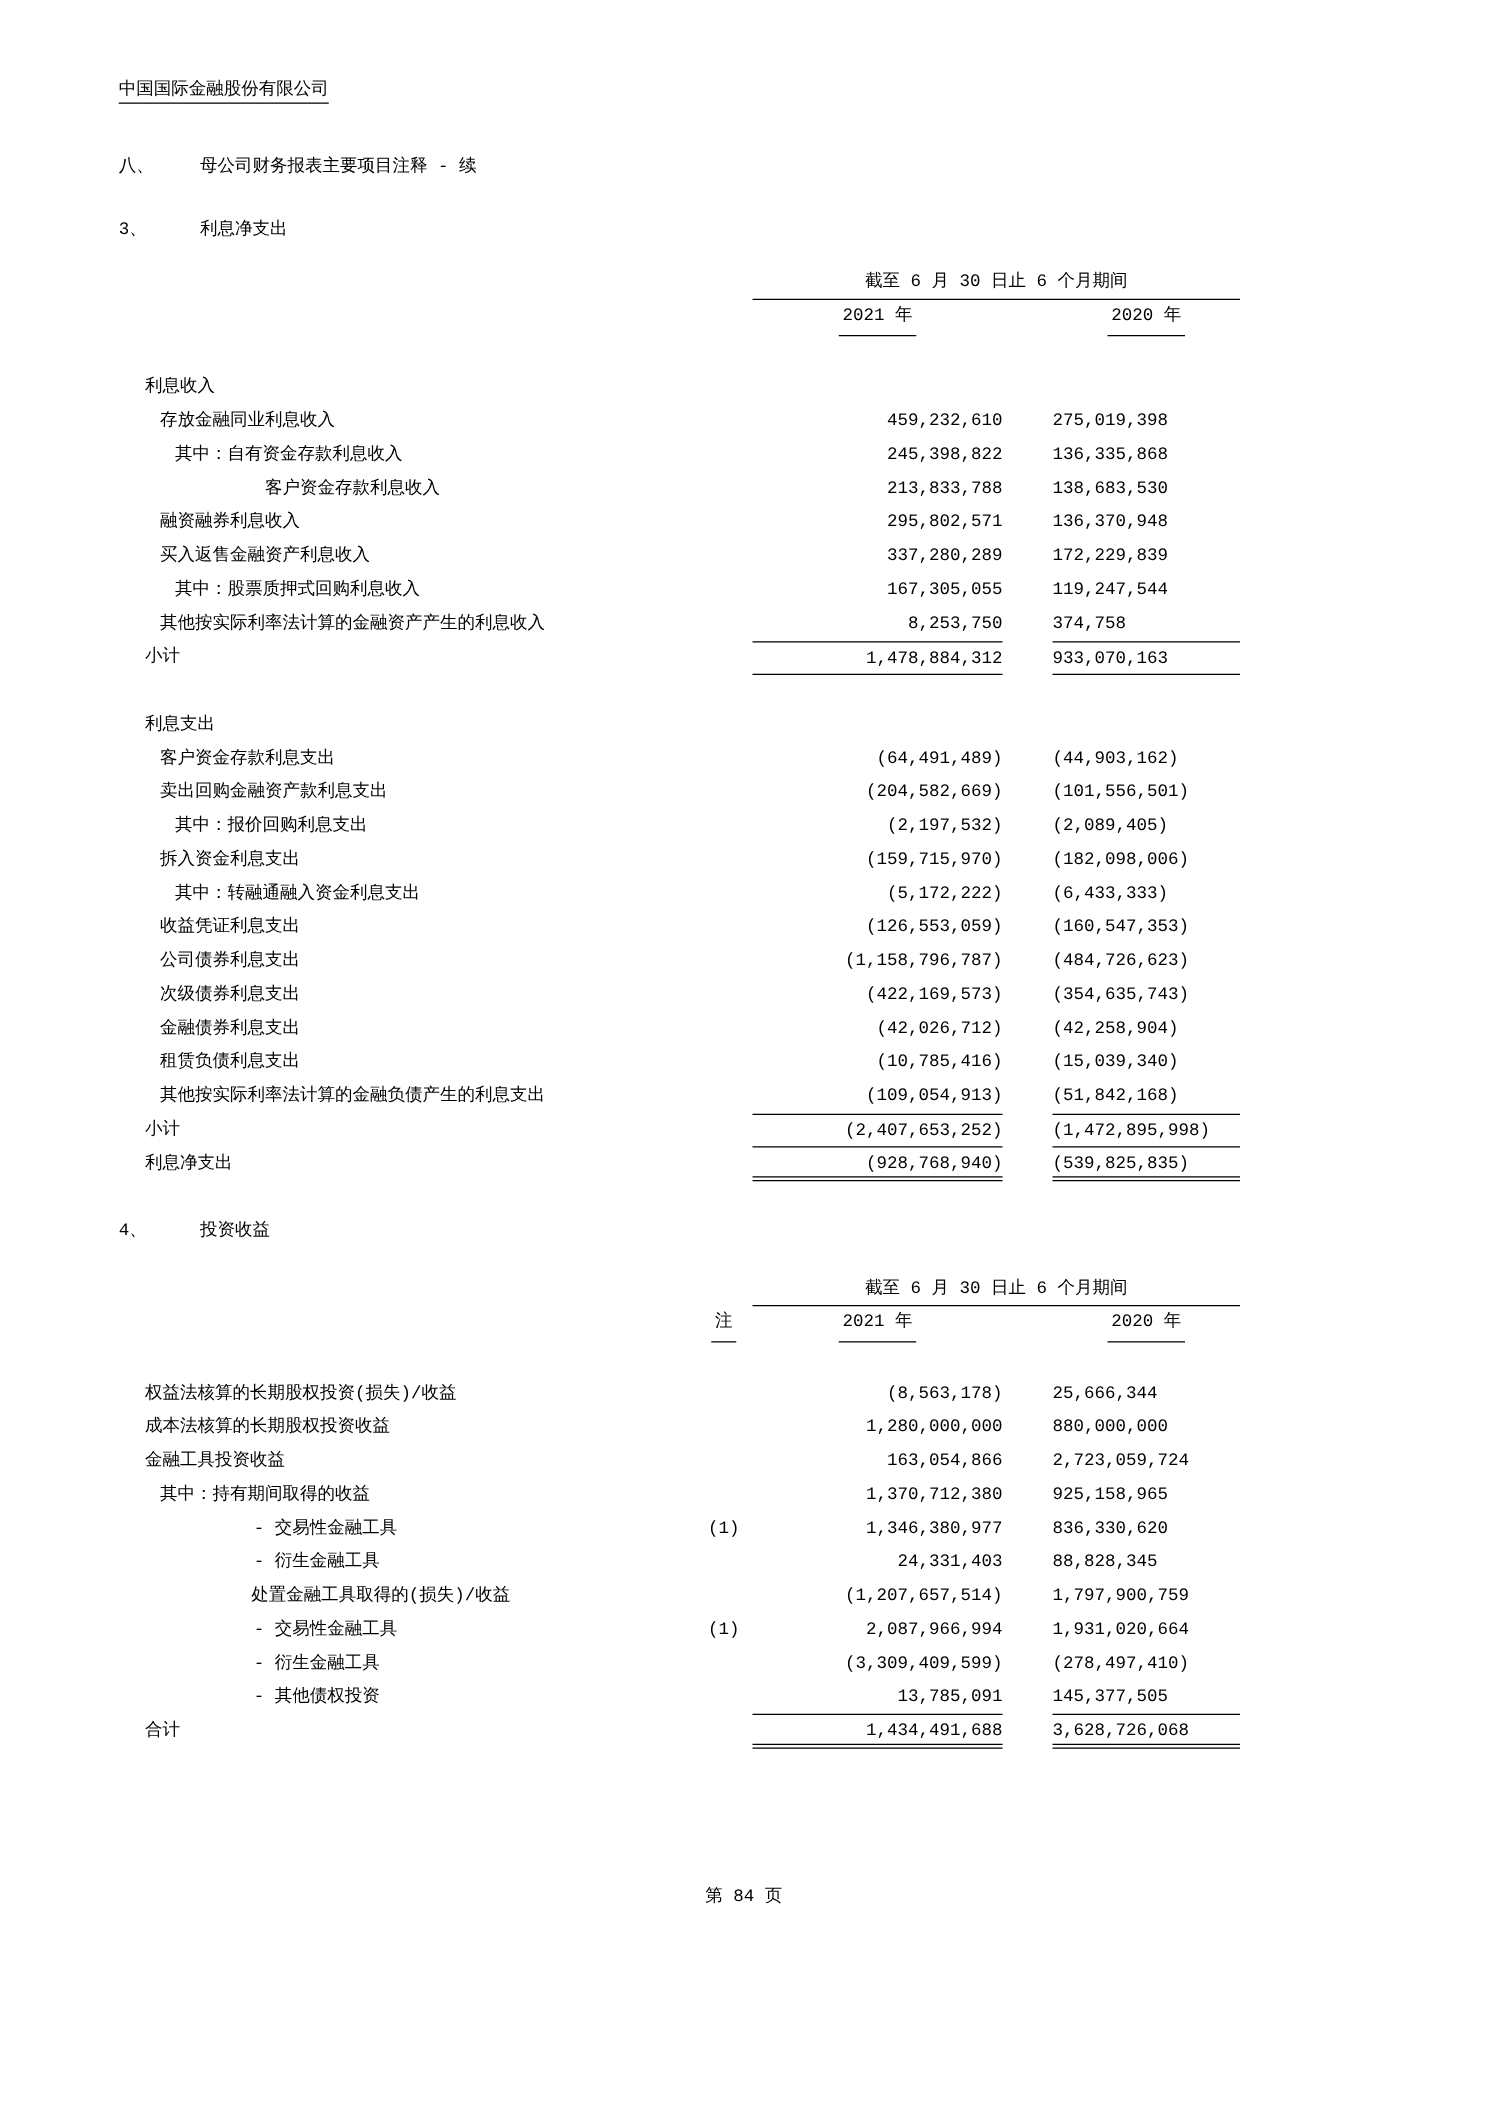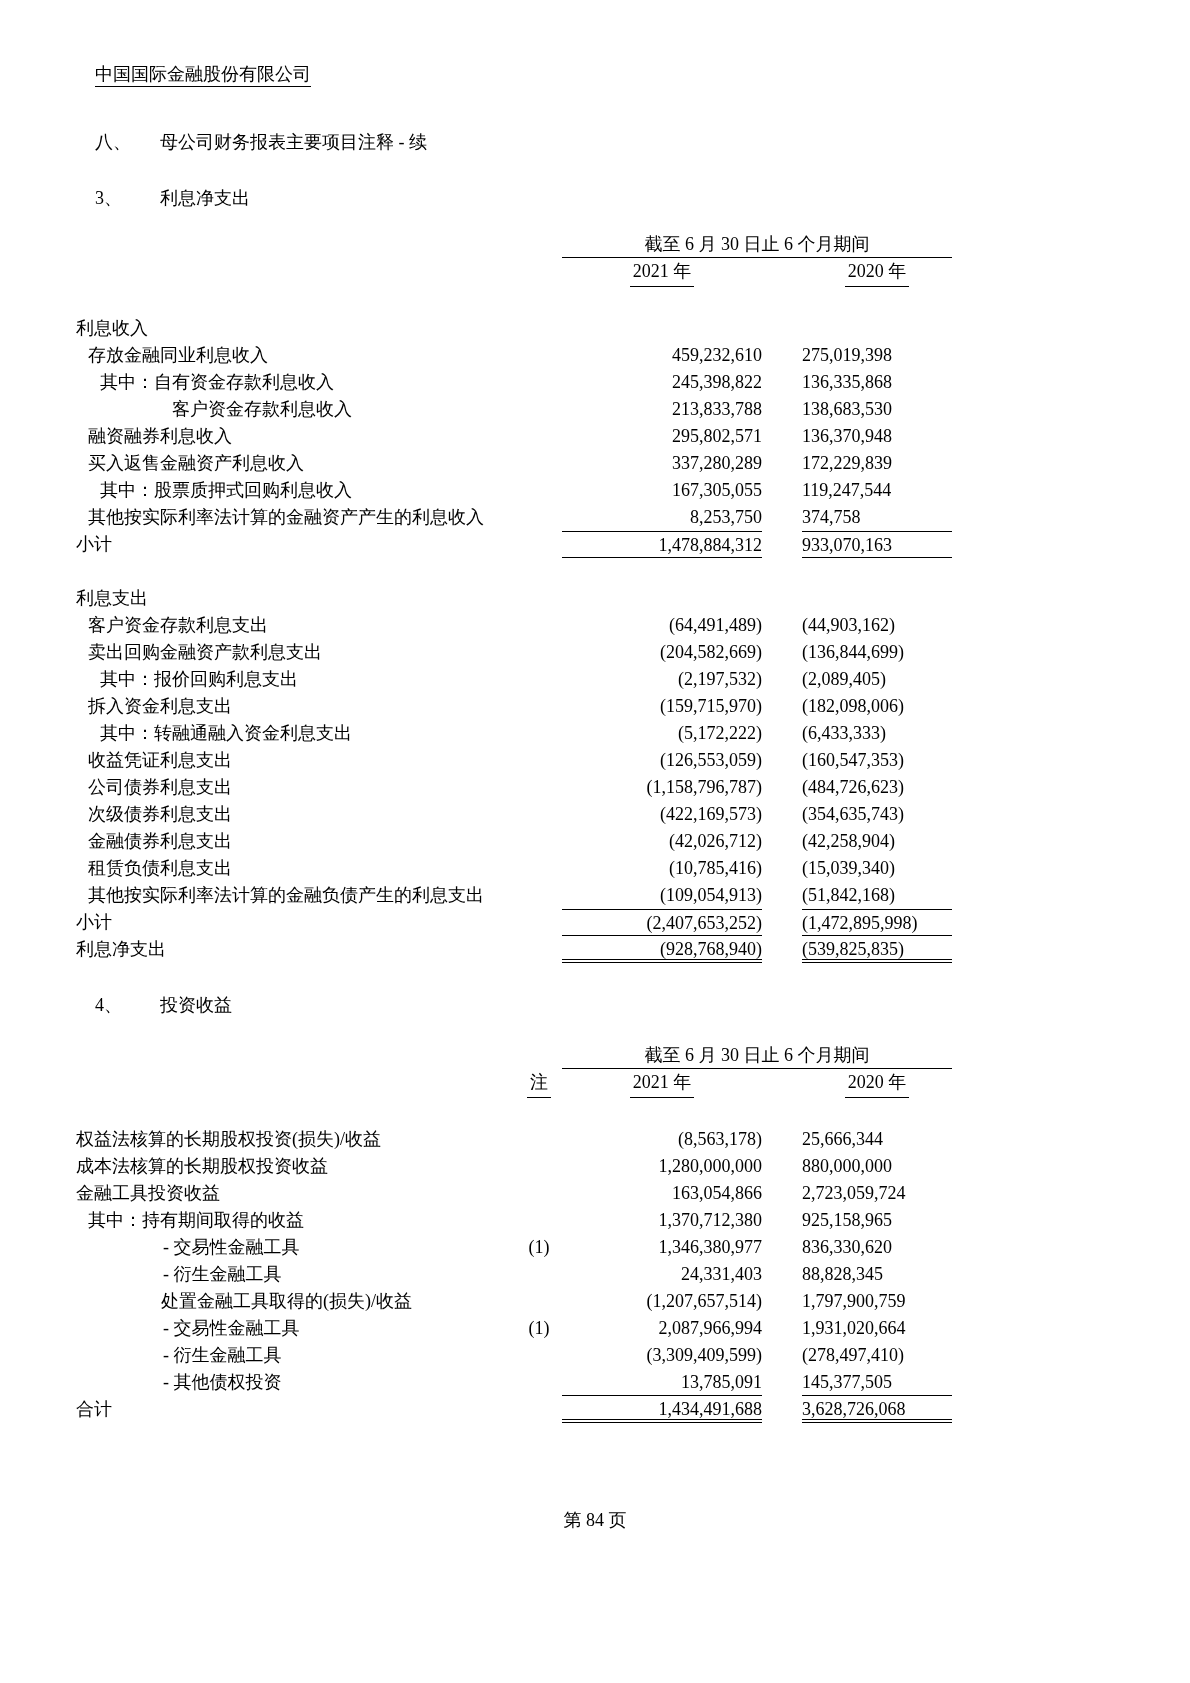--- a/index.html
+++ b/index.html
@@ -2,33 +2,33 @@
 <html><head>
 <meta charset="utf-8">
 <style>
   html,body{margin:0;padding:0;background:#888;}
   .page{
     position:relative;
     width:1190px;height:1683px;
     margin:0 auto;
     background:#ffffff;
     color:#000;
-    font-family:Liberation Serif, serif;
-    font-size:18px;
+    font-family:Liberation Mono, monospace;
+    font-size:14px;
     overflow:hidden;
   }
   .company{margin:62px 0 0 95px;}
   .company span{border-bottom:1.5px solid #000;padding-bottom:2px;}
   .heading{display:flex;margin-left:95px;}
   .heading .no{width:65px;flex:0 0 65px;}
   .heading-main{margin-top:44px;}
   .heading-sub3{margin-top:32px;}
   .heading-sub4{margin-top:30px;}
 
-  .fintable{margin-left:76px;width:876px;}
+  .fintable{margin-left:116px;width:876px;}
   .table1{margin-top:22px;}
   .table2{margin-top:26px;}
 
   
   .head-row1{display:flex;height:26px;line-height:24px;}
   .head-row1 .lead{flex:1;}
   .head-row1 .period{width:390px;text-align:center;border-bottom:1.5px solid #000;}
   .head-row2{display:flex;height:29px;line-height:27px;margin-bottom:28px;}
   .head-row2 .lead{flex:1;}
   .head-row2 .notehead{width:46px;text-align:center;}
@@ -155,21 +155,21 @@
         <div class="row i1">
     <div class="cell-label">客户资金存款利息支出</div>
     <div class="cell-note"></div>
     <div class="cell-v1">(64,491,489)</div>
     <div class="cell-v2">(44,903,162)</div>
   </div>
         <div class="row i1">
     <div class="cell-label">卖出回购金融资产款利息支出</div>
     <div class="cell-note"></div>
     <div class="cell-v1">(204,582,669)</div>
-    <div class="cell-v2">(136,844,699)</div>
+    <div class="cell-v2">(101,556,501)</div>
   </div>
         <div class="row i2">
     <div class="cell-label">其中：报价回购利息支出</div>
     <div class="cell-note"></div>
     <div class="cell-v1">(2,197,532)</div>
     <div class="cell-v2">(2,089,405)</div>
   </div>
         <div class="row i1">
     <div class="cell-label">拆入资金利息支出</div>
     <div class="cell-note"></div>

